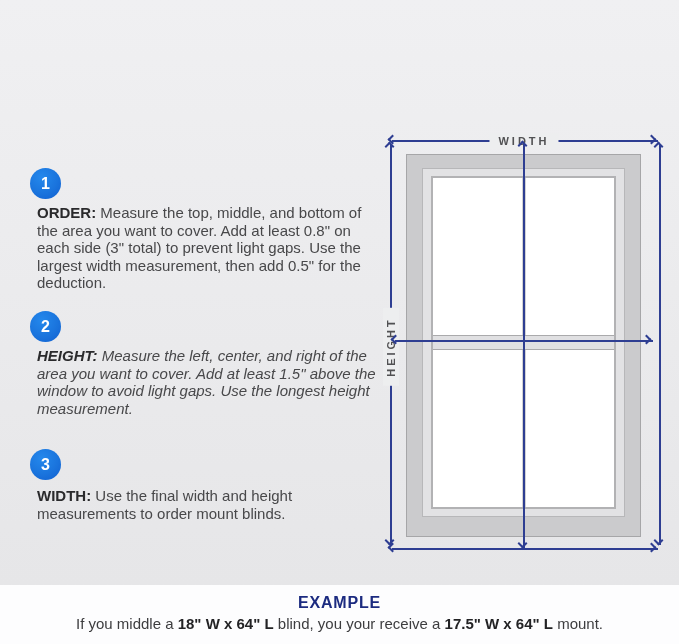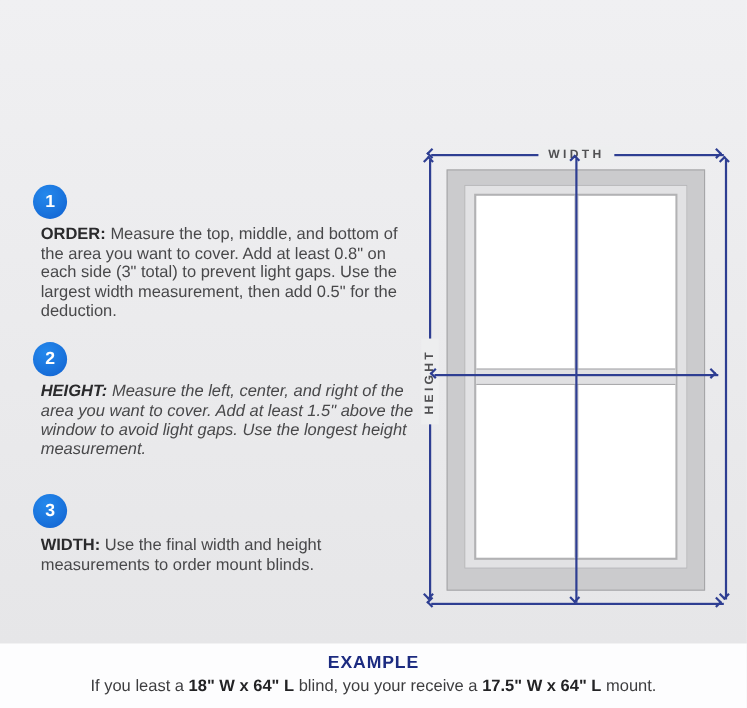--- a/index.html
+++ b/index.html
@@ -149,16 +149,16 @@
     <span class="chev down" style="left:143px;top:412px;"></span>
 
     <div class="mline h line-center-h"></div>
     <span class="chev left" style="left:16px;top:208px;"></span>
     <span class="chev right" style="left:267px;top:208px;"></span>
 
   </div>
 
   <div class="footer">
     <div class="example-heading">EXAMPLE</div>
-    <div class="example-body"><span>If you least a </span><span class="example-bold">18" W x 64" L</span><span> blind, you your receive a </span><span class="example-bold">17.5" W x 64" L</span><span> mount.</span></div>
+    <div class="example-body"><span>If you middle a </span><span class="example-bold">18" W x 64" L</span><span> blind, you your receive a </span><span class="example-bold">17.5" W x 64" L</span><span> mount.</span></div>
   </div>
 
 </div>
 
 </body></html>

